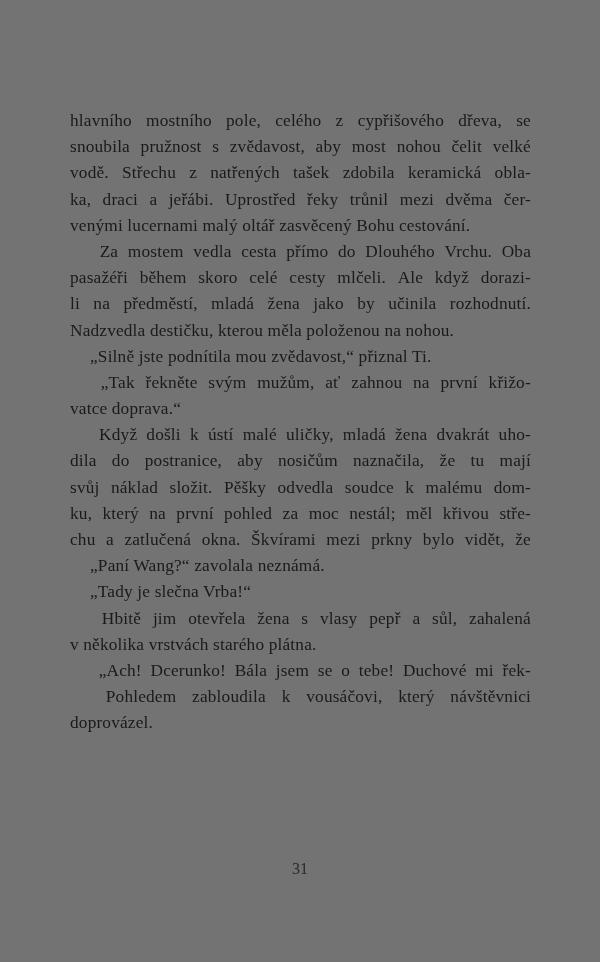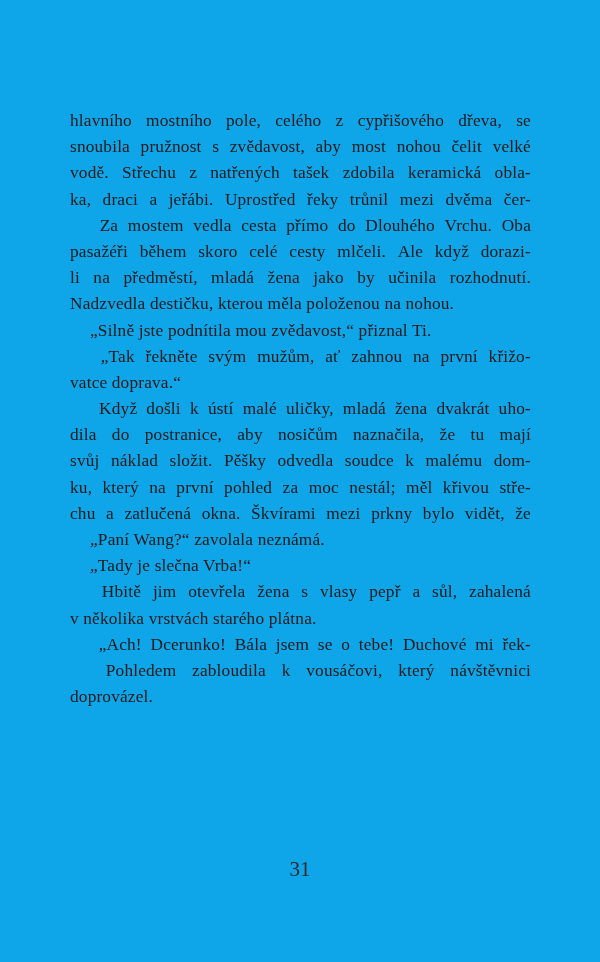--- a/index.html
+++ b/index.html
@@ -15,21 +15,21 @@
     overflow: hidden;
     position: relative;
   }
 
   .page {
     position: absolute;
     left: 0;
     top: 0;
     width: 600px;
     height: 962px;
-    background: #0ea5e9;
+    background: #737373;
   }
 
   .text-block {
     position: absolute;
     left: 70px;
     top: 108px;
     width: 461px;
   }
 
   
@@ -63,21 +63,21 @@
     display: inline-block;
     width: 20px;
   }
 
   .page-number {
     position: absolute;
     left: 0;
     top: 858px;
     width: 600px;
     text-align: center;
-    font-size: 21px;
+    font-size: 16px;
     line-height: 22px;
     color: #2a2a2a;
     font-family: "Liberation Serif", "DejaVu Serif", serif;
   }
 </style>
 </head>
 <body>
 
 <div class="page">
 
@@ -118,20 +118,21 @@
         <span>draci</span>
         <span>a</span>
         <span>jeřábi.</span>
         <span>Uprostřed</span>
         <span>řeky</span>
         <span>trůnil</span>
         <span>mezi</span>
         <span>dvěma</span>
         <span>čer-</span>
       </div>
+      <div class="line flush"><span>venými lucernami malý oltář zasvěcený Bohu cestování.</span></div>
       <div class="line just">
         <span class="indent"></span>
         <span>Za</span>
         <span>mostem</span>
         <span>vedla</span>
         <span>cesta</span>
         <span>přímo</span>
         <span>do</span>
         <span>Dlouhého</span>
         <span>Vrchu.</span>

